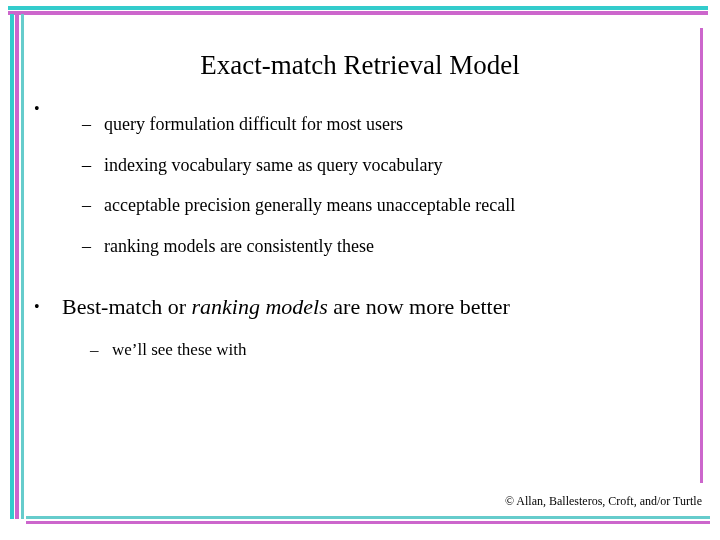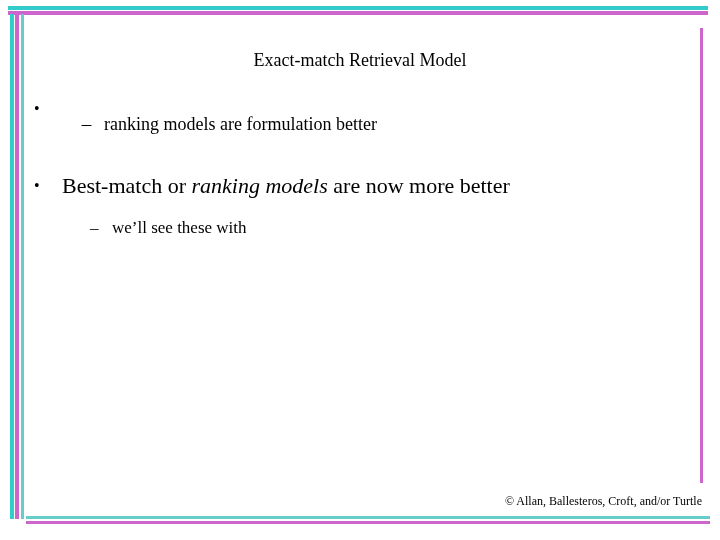--- a/index.html
+++ b/index.html
@@ -87,21 +87,21 @@
     background: #cc66cc;
   }
 
   
   .title {
     position: absolute;
     left: 40px;
     top: 50px;
     width: 640px;
     text-align: center;
-    font-size: 18px;
+    font-size: 27px;
     color: #000000;
     font-family: "Liberation Serif", serif;
   }
 
   .body {
     position: absolute;
     left: 28px;
     top: 95px;
     width: 672px;
   }
@@ -181,37 +181,40 @@
   <div class="title">Exact-match Retrieval Model</div>
 
   <div class="body">
 
     <div class="bullet-l1">
       <span class="dot">•</span>
     </div>
 
     <div class="bullet-l2">
       <span class="dash">–</span>
-    </div>
-
-    <div class="bullet-l2">
-      <span class="dash">–</span>
-    </div>
-
-    <div class="bullet-l2">
-      <span class="dash">–</span>
-    </div>
-
-    <div class="bullet-l2">
-      <span class="dash">–</span>
-    </div>
-
-    <div class="bullet-l2">
-      <span class="dash">–</span>
-      <span>ranking models are formulation better</span>
+      <span>query formulation difficult for most users</span>
+    </div>
+
+    <div class="bullet-l2">
+      <span class="dash">–</span>
+    </div>
+
+    <div class="bullet-l2">
+      <span class="dash">–</span>
+      <span>indexing vocabulary same as query vocabulary</span>
+    </div>
+
+    <div class="bullet-l2">
+      <span class="dash">–</span>
+      <span>acceptable precision generally means unacceptable recall</span>
+    </div>
+
+    <div class="bullet-l2">
+      <span class="dash">–</span>
+      <span>ranking models are consistently these</span>
     </div>
 
     <div class="spacer-big"></div>
 
     <div class="bullet-l1">
       <span class="dot">•</span>
       <span>Best-match or </span><span class="italic">ranking models</span><span> are now more better</span>
     </div>
 
     <div class="bullet-l2 small">

